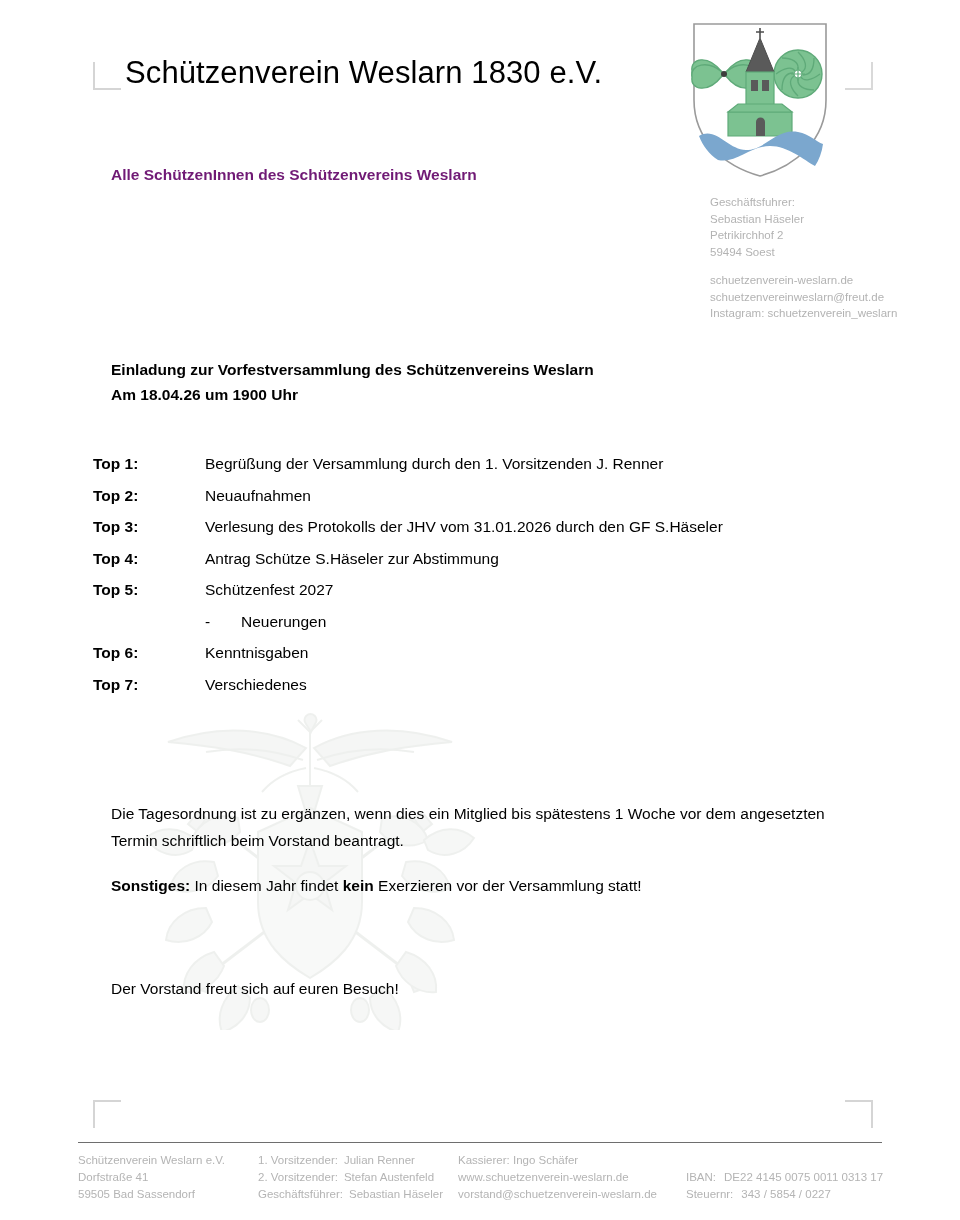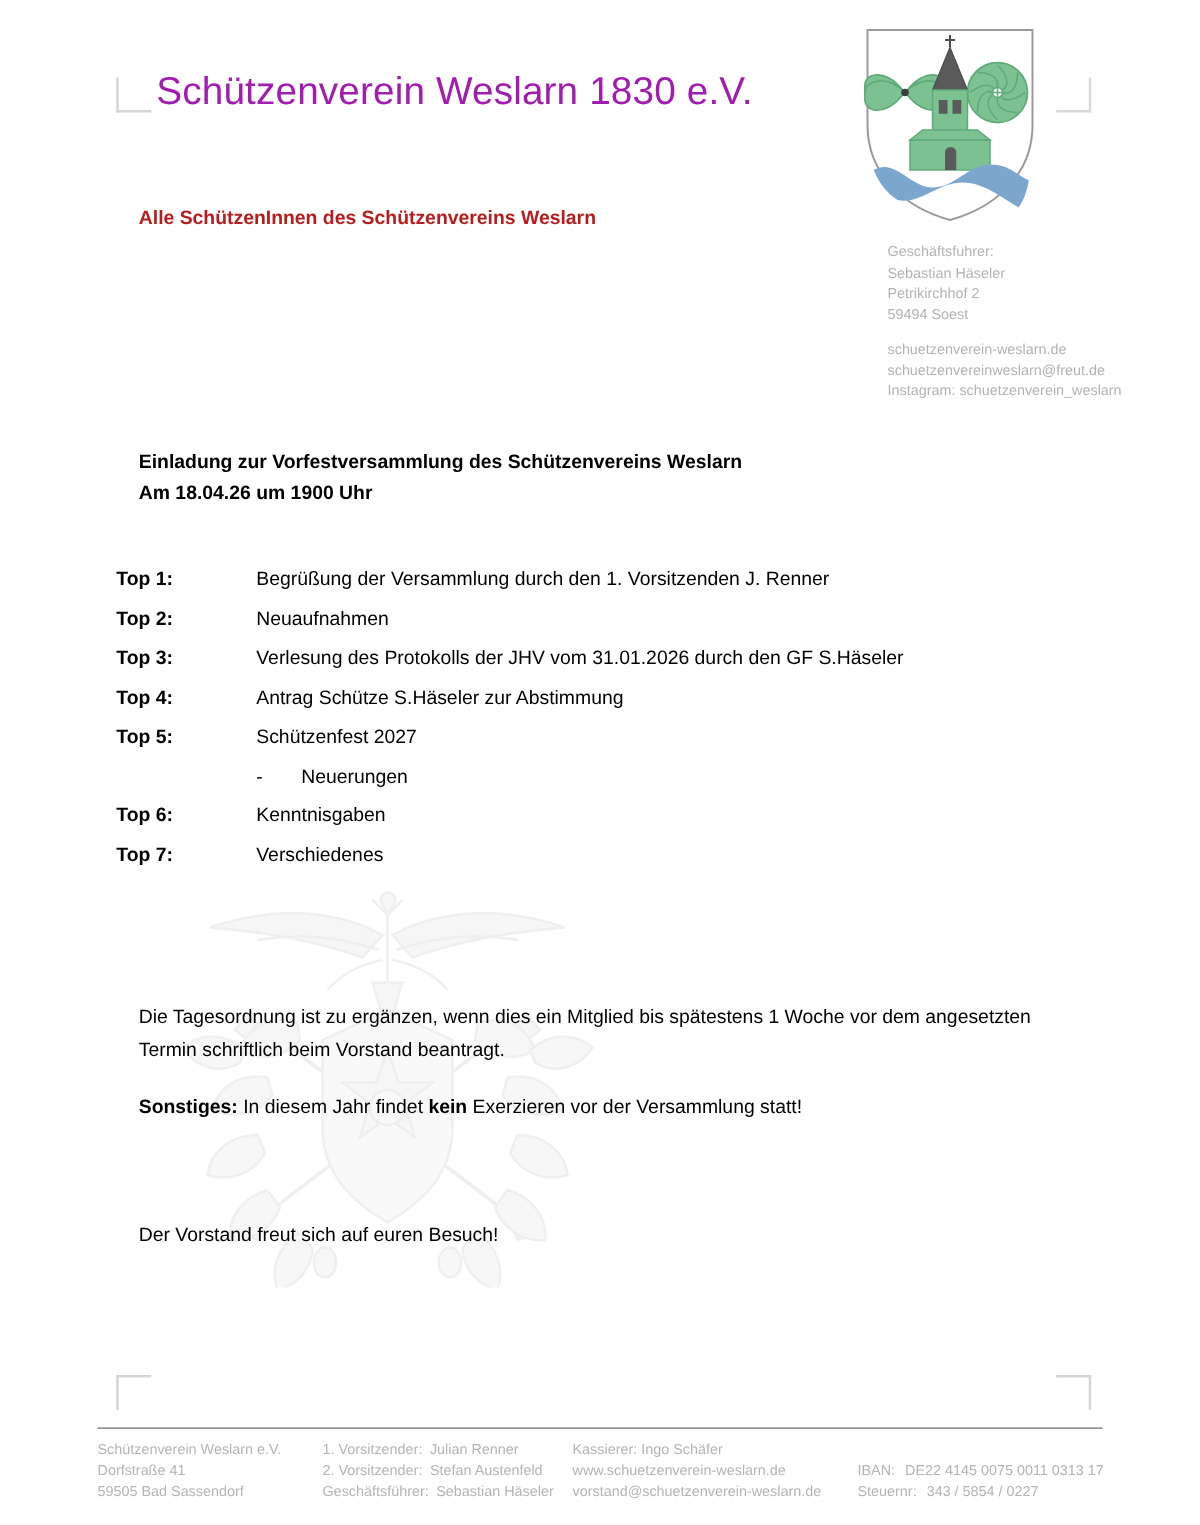--- a/index.html
+++ b/index.html
@@ -33,21 +33,21 @@
   .corner.bl { left: 93px;  top: 1100px; border-left: 2px solid #d5d5d5; border-top: 2px solid #d5d5d5; }
   .corner.br { left: 845px; top: 1100px; border-right: 2px solid #d5d5d5; border-top: 2px solid #d5d5d5; }
 
   
   .org-title {
     position: absolute;
     left: 125px;
     top: 55px;
     font-size: 31px;
     font-weight: 400;
-    color: #a21caf;
+    color: #000000;
     letter-spacing: 0.1px;
     white-space: nowrap;
   }
 
   .crest {
     position: absolute;
     left: 676px;
     top: 14px;
     width: 168px;
     height: 168px;
@@ -75,21 +75,21 @@
     pointer-events: none;
   }
 
   
   .addressee {
     position: absolute;
     left: 111px;
     top: 166px;
     font-size: 15.5px;
     font-weight: bold;
-    color: #b91c1c;
+    color: #701a75;
   }
 
   .subject {
     position: absolute;
     left: 111px;
     top: 357px;
     font-size: 15.5px;
     font-weight: bold;
     line-height: 25px;
   }

